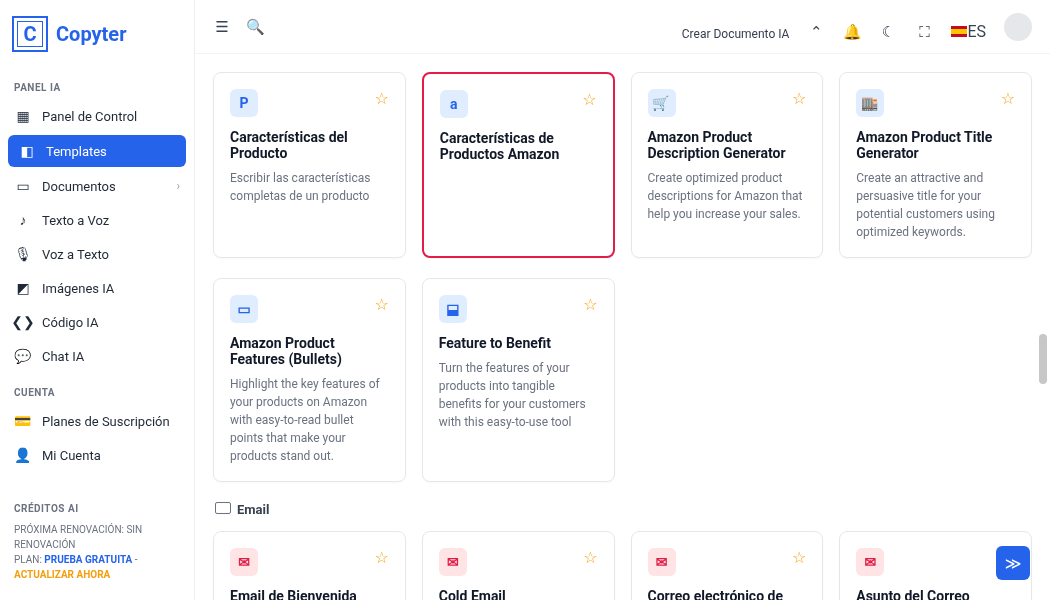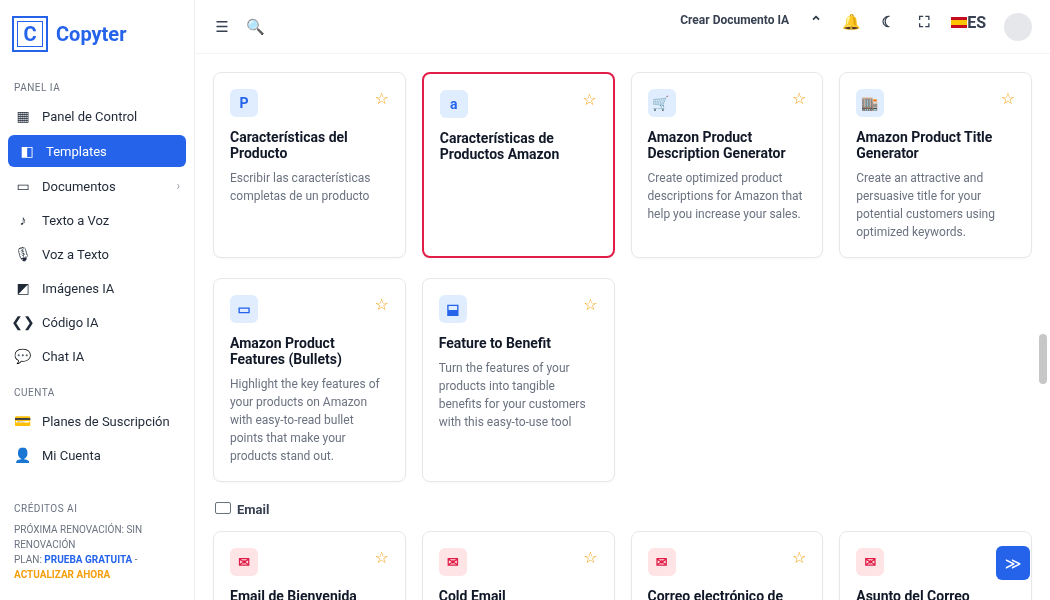--- a/index.html
+++ b/index.html
@@ -30,41 +30,41 @@
     border: 2px solid #2563eb;
     display:flex;align-items:center;justify-content:center;
     font-weight:700; color:#2563eb; font-size:20px;
     position:relative;
   }
   .logo-box::after{
     content:""; position:absolute; inset:3px; border:1px solid #2563eb;
   }
   .logo-text { color:#2563eb; font-weight:700; font-size:20px;}
   .section-label {
-    font-size:10px; letter-spacing:0.5px; color:#6b7280; font-weight:400;
+    font-size:10px; letter-spacing:0.5px; color:#6b7280; font-weight:700;
     padding: 14px 14px 6px 14px;
   }
   .nav-item {
     display:flex; align-items:center; gap:10px;
     padding: 9px 14px; font-size:13px; color:#1f2937;
     cursor:pointer;
   }
   .nav-item.active { background:#2563eb; color:#fff; border-radius:6px; margin:2px 8px; padding:8px 10px;}
   .nav-item .chev { margin-left:auto; color:#9ca3af; font-size:12px;}
   .nav-icon { width:18px; display:inline-flex; justify-content:center; color:#1f2937; font-size:14px;}
   .nav-item.active .nav-icon{ color:#fff; }
   .footer-block { margin-top:auto; padding: 10px 14px; font-size:10px; color:#6b7280; line-height:1.5;}
   .footer-block .plan { color:#2563eb; font-weight:700;}
   .footer-block .upgrade { color:#f59e0b; font-weight:700;}
   .main { flex:1; display:flex; flex-direction:column; }
   .topbar {
     height:54px; display:flex; align-items:center; padding:0 18px; gap:16px;
     border-bottom:1px solid #f3f4f6;
   }
-  .topbar-right { margin-left:auto; display:flex; align-items:flex-start; gap:18px;font-weight:bold; }
+  .topbar-right { margin-left:auto; display:flex; align-items:flex-end; gap:18px; }
   .icon-btn { width:18px; height:18px; display:inline-flex; align-items:center; justify-content:center; color:#374151; cursor:pointer; font-size:15px;}
   .create-doc { font-size:12px; color:#374151; }
   .lang { display:flex; align-items:center; font-size:16px; color:#374151;}
   .flag { width:16px; height:11px; background:linear-gradient(to bottom,#c60b1e 0 25%,#ffc400 25% 75%,#c60b1e 75%);}
   .avatar { width:28px;height:28px;border-radius:50%;background:#e5e7eb;}
   .content { flex:1; overflow:auto; padding: 18px 18px 18px 18px; position:relative;}
   .grid { display:grid; grid-template-columns: repeat(4, 1fr); gap:16px; margin-bottom:20px;}
   .card {
     background:#fff; border:1px solid #e5e7eb; border-radius:8px;
     padding:16px; position:relative;

